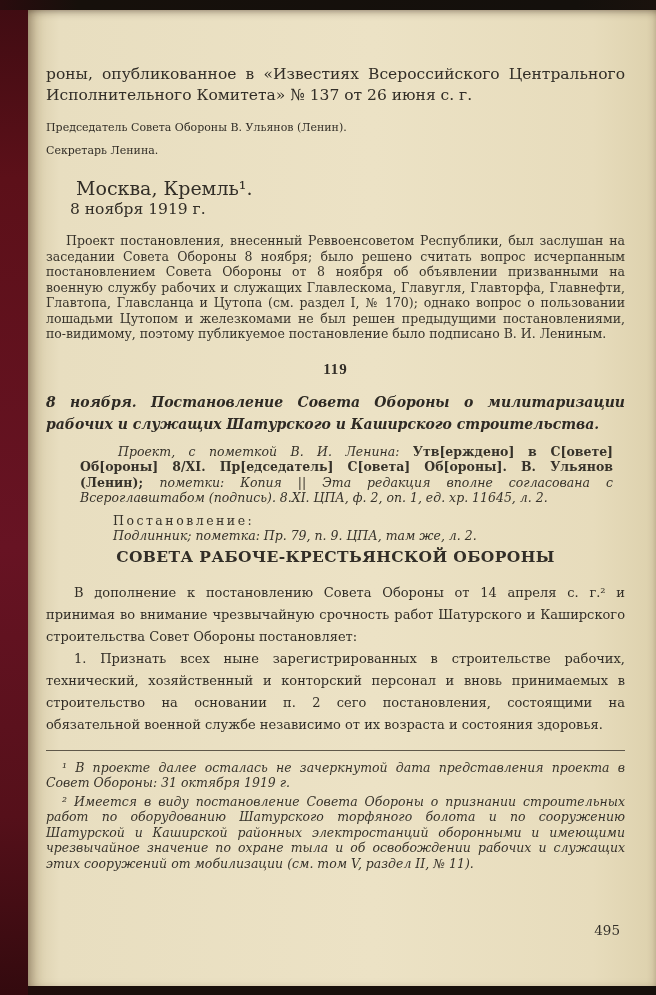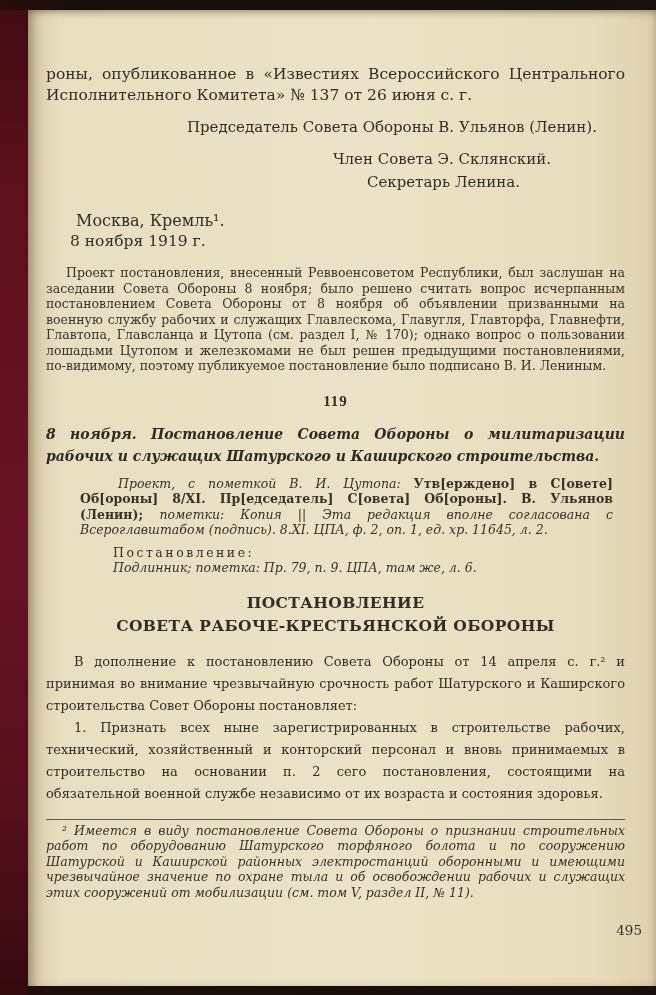--- a/index.html
+++ b/index.html
@@ -39,27 +39,27 @@
                 inset 0 8px 10px -8px rgba(40, 25, 15, 0.5);
     padding: 54px 31px 0 18px;
     box-sizing: border-box;
     overflow: hidden;
   }
   p, h2, h3 { margin: 0; padding: 0; font-weight: normal; }
 
   .cont {
     font-size: 15.5px; line-height: 21px; text-align: justify;
   }
-  .sig { font-size: 15px; line-height: 21px; text-align: right; }
+  .sig { font-size: 11px; line-height: 21px; }
   .sig-chairman  { margin: 11px 28px 0 0; }
   .sig-member    { margin: 11px 74px 0 0; }
   .sig-krasin    { margin: 0 74px 0 0; }
   .sig-secretary { margin: 2px 105px 0 0; }
 
-  .place { font-size: 16px; line-height: 21px; margin: 17px 0 0 30px; }
+  .place { font-size: 19px; line-height: 21px; margin: 17px 0 0 30px; }
   .date  { font-size: 15.5px; line-height: 21px; margin: 0 0 0 24px; }
 
   .editorial {
     margin: 13px 0 0 0;
     font-size: 12.5px; line-height: 15.5px;
     text-align: justify; text-indent: 20px;
     color: #37332b;
   }
 
   .docnum {
@@ -103,61 +103,60 @@
   .footnote {
     font-size: 12.5px; line-height: 15.5px;
     font-style: italic; text-align: justify; text-indent: 16px;
     color: #37332b;
   }
   .footnote.fn1 { margin-top: 9px; }
   .footnote.fn2 { margin-top: 3px; }
 
   .pagenum {
     position: absolute;
-    right: 14px; bottom: 48px;
+    right: 36px; bottom: 48px;
     font-size: 13.5px;
     color: #35312a;
   }
 </style>
 </head>
 <body>
 
 <div class="scan">
   <div class="edge-left"></div>
   <div class="edge-top"></div>
   <div class="edge-bottom"></div>
 
   <div class="paper">
 
     <p class="cont">роны, опубликованное в «Известиях Всероссийского Центрального Исполнительного Комитета» № 137 от 26 июня с. г.</p>
 
     <p class="sig sig-chairman">Председатель Совета Обороны В. Ульянов (Ленин).</p>
-    <p class="sig sig-member">Член Совета Э. Склянский.</p>
     <p class="sig sig-secretary">Секретарь Ленина.</p>
 
     <p class="place">Москва, Кремль¹.</p>
     <p class="date">8 ноября 1919 г.</p>
 
     <p class="editorial">Проект постановления, внесенный Реввоенсоветом Республики, был заслушан на заседании Совета Обороны 8 ноября; было решено считать вопрос исчерпанным постановлением Совета Обороны от 8 ноября об объявлении призванными на военную службу рабочих и служащих Главлескома, Главугля, Главторфа, Главнефти, Главтопа, Главсланца и Цутопа (см. раздел I, № 170); однако вопрос о пользовании лошадьми Цутопом и железкомами не был решен предыдущими постановлениями, по-видимому, поэтому публикуемое постановление было подписано В. И. Лениным.</p>
 
     <h3 class="docnum">119</h3>
 
     <p class="dochead">8 ноября. Постановление Совета Обороны о милитаризации рабочих и служащих Шатурского и Каширского строительства.</p>
 
     <div class="prov">
-      <p class="prov1"><span class="it">Проект, с пометкой В. И. Цутопа: </span><span class="b">Утв[ерждено] в С[овете] Об[ороны] 8/XI. Пр[едседатель] С[овета] Об[ороны]. В. Ульянов (Ленин); </span><span class="it">пометки: Копия || Эта редакция вполне согласована с Всероглавштабом (подпись). 8.XI. ЦПА, ф. 2, оп. 1, ед. хр. 11645, л. 2.</span></p>
+      <p class="prov1"><span class="it">Проект, с пометкой В. И. Ленина: </span><span class="b">Утв[ерждено] в С[овете] Об[ороны] 8/XI. Пр[едседатель] С[овета] Об[ороны]. В. Ульянов (Ленин); </span><span class="it">пометки: Копия || Эта редакция вполне согласована с Всероглавштабом (подпись). 8.XI. ЦПА, ф. 2, оп. 1, ед. хр. 11645, л. 2.</span></p>
       <p class="prov2">Постановление:</p>
-      <p class="prov3">Подлинник; пометка: Пр. 79, п. 9. ЦПА, там же, л. 6.</p>
+      <p class="prov3">Подлинник; пометка: Пр. 79, п. 9. ЦПА, там же, л. 2.</p>
     </div>
 
-    <h2 class="title title1">ПОСТАНОВЛЕНИЕ</h2>
     <h2 class="title title2">СОВЕТА РАБОЧЕ-КРЕСТЬЯНСКОЙ ОБОРОНЫ</h2>
 
     <p class="bodypara first">В дополнение к постановлению Совета Обороны от 14 апреля с. г.² и принимая во внимание чрезвычайную срочность работ Шатурского и Каширского строительства Совет Обороны постановляет:</p>
     <p class="bodypara">1. Признать всех ныне зарегистрированных в строительстве рабочих, технический, хозяйственный и конторский персонал и вновь принимаемых в строительство на основании п. 2 сего постановления, состоящими на обязательной военной службе независимо от их возраста и состояния здоровья.</p>
 
     <div class="footrule"></div>
 
+    <p class="footnote fn1">¹ В проекте далее осталась не зачеркнутой дата представления проекта в Совет Обороны: 31 октября 1919 г.</p>
     <p class="footnote fn2">² Имеется в виду постановление Совета Обороны о признании строительных работ по оборудованию Шатурского торфяного болота и по сооружению Шатурской и Каширской районных электростанций оборонными и имеющими чрезвычайное значение по охране тыла и об освобождении рабочих и служащих этих сооружений от мобилизации (см. том V, раздел II, № 11).</p>
 
     <div class="pagenum">495</div>
   </div>
 </div>
 
 </body></html>

